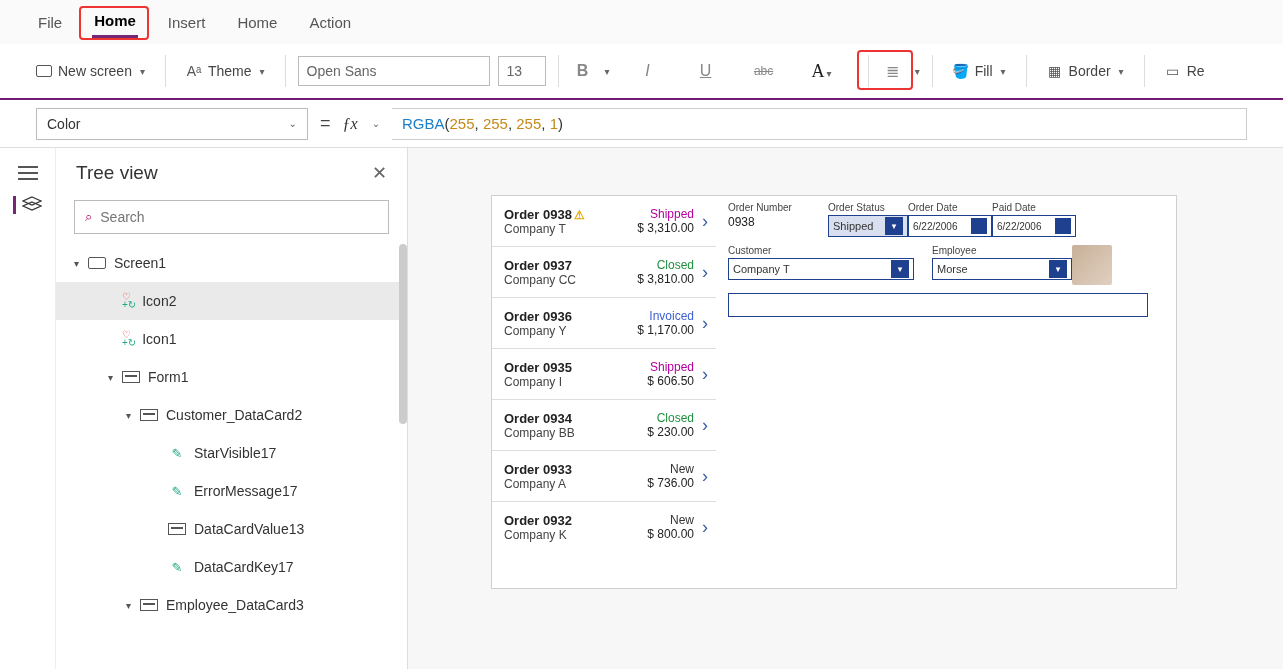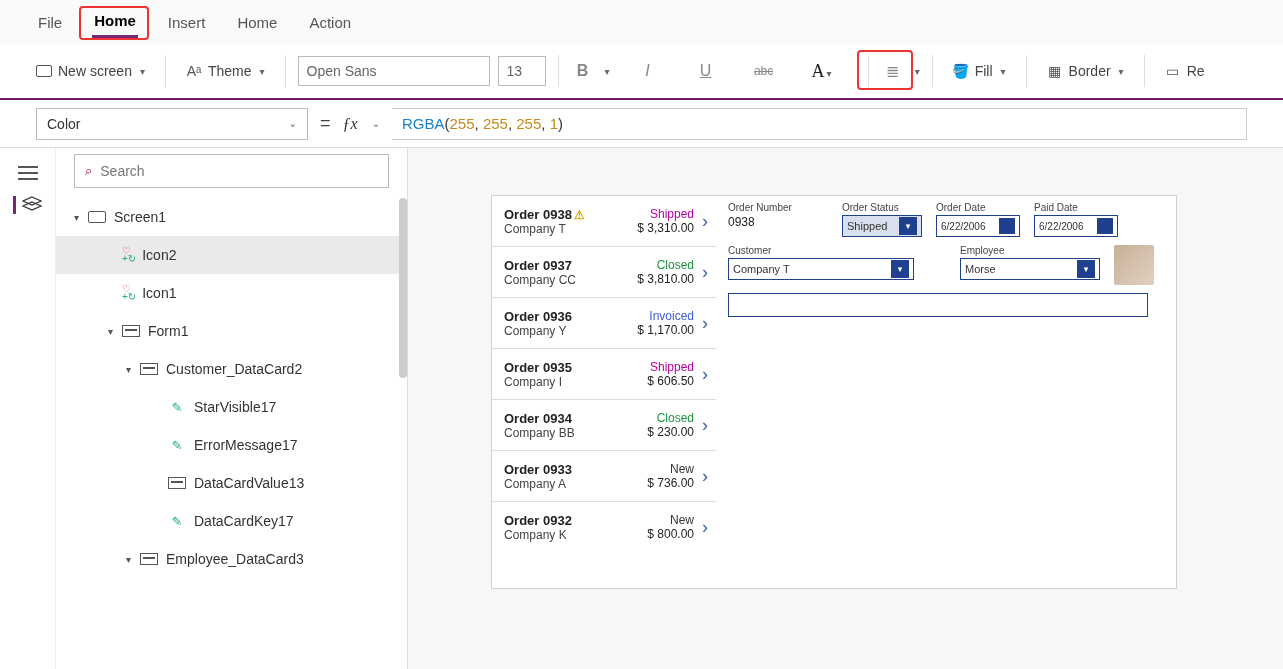--- a/index.html
+++ b/index.html
@@ -88,21 +88,21 @@
   .order-status { font-size: 12px; }
   .status-shipped { color: #b4009e; }
   .status-closed { color: #209040; }
   .status-invoiced { color: #4060d0; }
   .status-new { color: #333; }
   .order-amount { font-size: 12px; color: #222; }
   .row-chev { color: #3b5fa3; font-size: 18px; font-weight: 300; }
   .warn { color: #e6a800; font-size: 12px; margin-left:2px; }
 
   .detail { flex: 1; padding: 6px 12px 0 12px; font-size: 11px; }
-  .detail-row { display: flex; gap: 14px; margin-bottom: 8px; }
+  .detail-row { display: flex; margin-bottom: 8px; }
   .detail-field { display: flex; flex-direction: column; gap: 2px; }
   .detail-label { font-size: 10px; color: #444; }
   .detail-value { font-size: 12px; color: #222; }
   .sel-input { border: 1.5px solid #1f3f8f; height: 22px; display: flex; align-items: center; justify-content: space-between; padding: 0 4px; font-size: 11px; min-width: 80px; }
   .sel-input.light { background: #d8dfee; color:#333; }
   .sel-input .dd { width: 18px; height: 18px; background: #1f3f8f; color: #fff; display: flex; align-items: center; justify-content: center; font-size: 9px; margin-left:4px; }
   .date-input { border: 1px solid #1f3f8f; height: 22px; width: 84px; display: flex; align-items: center; padding: 0 4px; font-size: 10px; justify-content: space-between; }
   .date-input .cal { width:16px; height:16px; background:#1f3f8f; }
   .avatar { width: 40px; height: 40px; background: linear-gradient(135deg,#c8b098,#e0d0c0); border-radius:2px; }
   .notes-box { border: 1.5px solid #1f3f8f; height: 24px; width: 420px; }
@@ -204,20 +204,24 @@
       </div>
     <div class="layers-icon">
       <svg width="20" height="18" viewBox="0 0 20 18">
           <polygon points="10,1 19,5 10,9 1,5" fill="none" stroke="#333" stroke-width="1.3"></polygon>
           <polygon points="10,6 19,10 10,14 1,10" fill="none" stroke="#333" stroke-width="1.3"></polygon>
         </svg>
     </div>
   </div>
 
   <div class="tree-panel">
+    <div class="tree-header">
+      <div class="tree-title">Tree view</div>
+      <div class="close-x">✕</div>
+    </div>
     <div class="search-box">
       <span style="color:#a05;">⌕</span>
       <input placeholder="Search" style="">
     </div>
     <div class="tree">
       <div id="tree-nodes">
           <div class="tree-node ind0">
             <span class="caret">▾</span>
             <span class="node-icon">
               <span class="screen-icon"></span>

